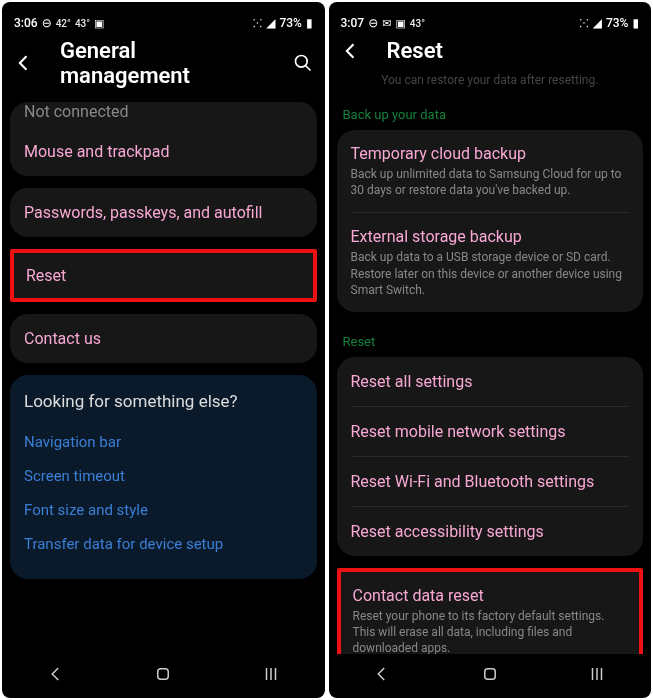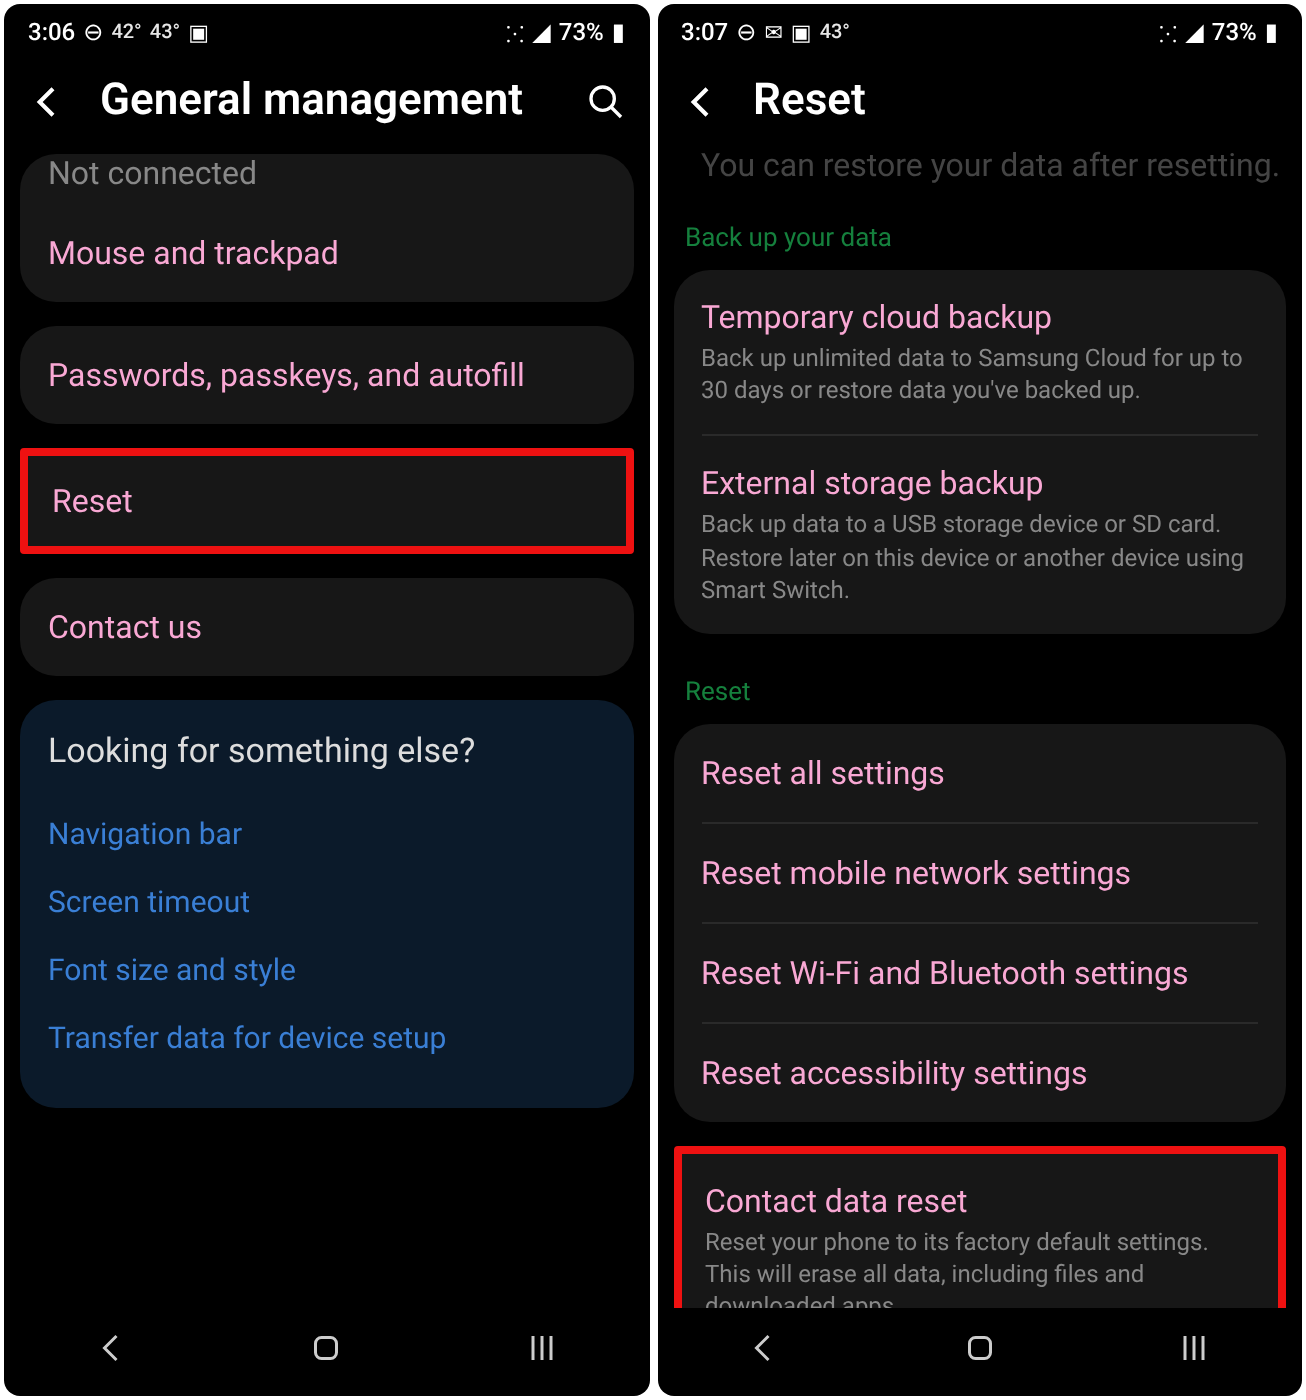--- a/index.html
+++ b/index.html
@@ -20,32 +20,32 @@
     border-radius: 8px;
     overflow: hidden;
     display: flex;
     flex-direction: column;
     color: #fff;
   }
   .status-bar {
     height: 28px;
     display: flex;
     justify-content: space-between;
-    align-items: center;
+    align-items: flex-end;
     padding: 0 12px;
     font-size: 12px;
     font-weight: 500;
   }
   .status-left, .status-right { display: flex; align-items: center; gap: 4px; }
   .status-left .temp { font-size: 10px; opacity: .9; }
   .header {
     display: flex;
     align-items: center;
     padding: 8px 12px 14px;
-    gap: 16px;
+    gap: 26px;
   }
   .header .title {
     font-size: 22px;
     font-weight: 600;
     flex: 1;
   }
   .header svg { flex-shrink: 0; }
   .content {
     flex: 1;
     overflow: hidden;
@@ -108,21 +108,21 @@
   }
   .navbar {
     height: 44px;
     display: flex;
     justify-content: space-around;
     align-items: center;
   }
   .navbar div { padding: 8px 20px; cursor:pointer; }
   .truncated {
     color: #888;
-    font-size: 16px;
+    font-size: 12px;
     padding: 0 14px 10px;
     white-space: nowrap;
     overflow: hidden;
   }
   .phone.right .content { padding-top: 0; }
   .phone.right .header { padding-bottom: 10px; }
 </style>
 </head>
 <body>
 

